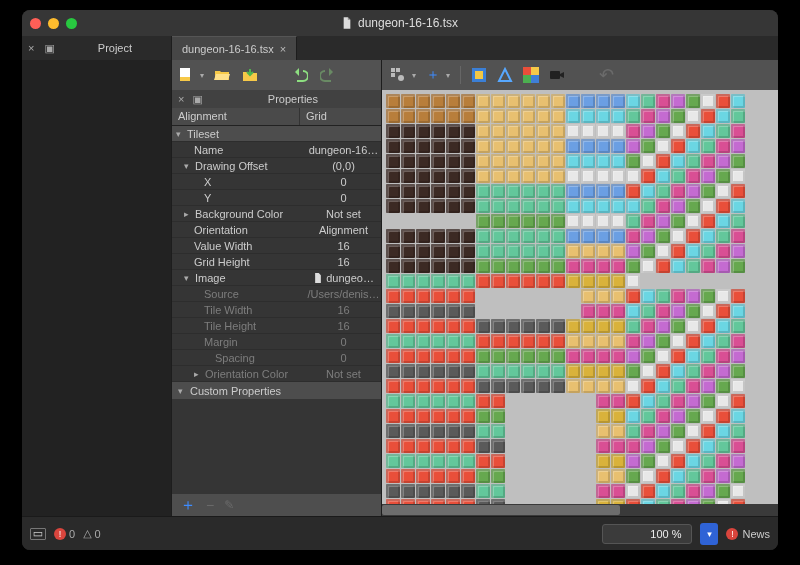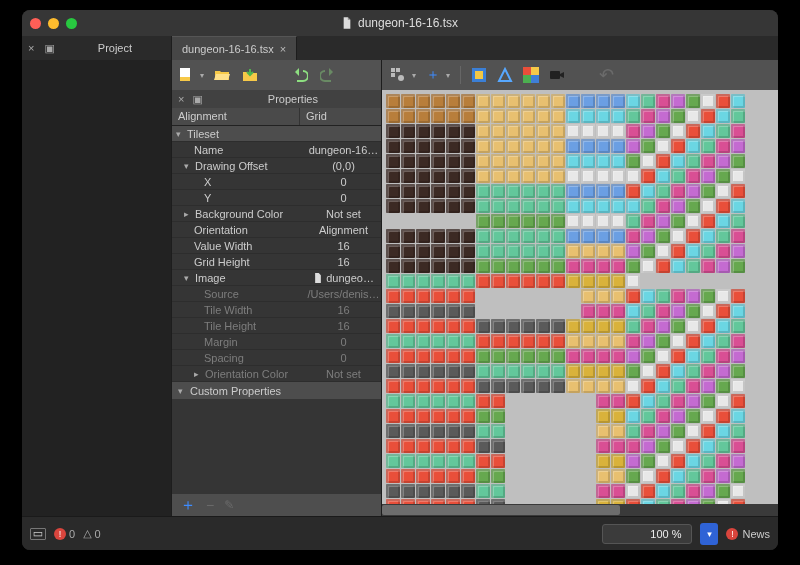--- a/index.html
+++ b/index.html
@@ -242,21 +242,21 @@
             </div>
             <div class="v">16</div>
           </div>
         <div class="prow dim">
             <div class="k" style="padding-left:32px">
               <span>Margin</span>
             </div>
             <div class="v">0</div>
           </div>
         <div class="prow dim">
-            <div class="k" style="padding-left:32px">
+            <div class="k" style="padding-left:43px">
               <span>Spacing</span>
             </div>
             <div class="v">0</div>
           </div>
         <div class="prow dim">
             <div class="k" style="padding-left:22px">
               <span class="arrow">▸</span>
               <span>Orientation Color</span>
             </div>
             <div class="v">Not set</div>

